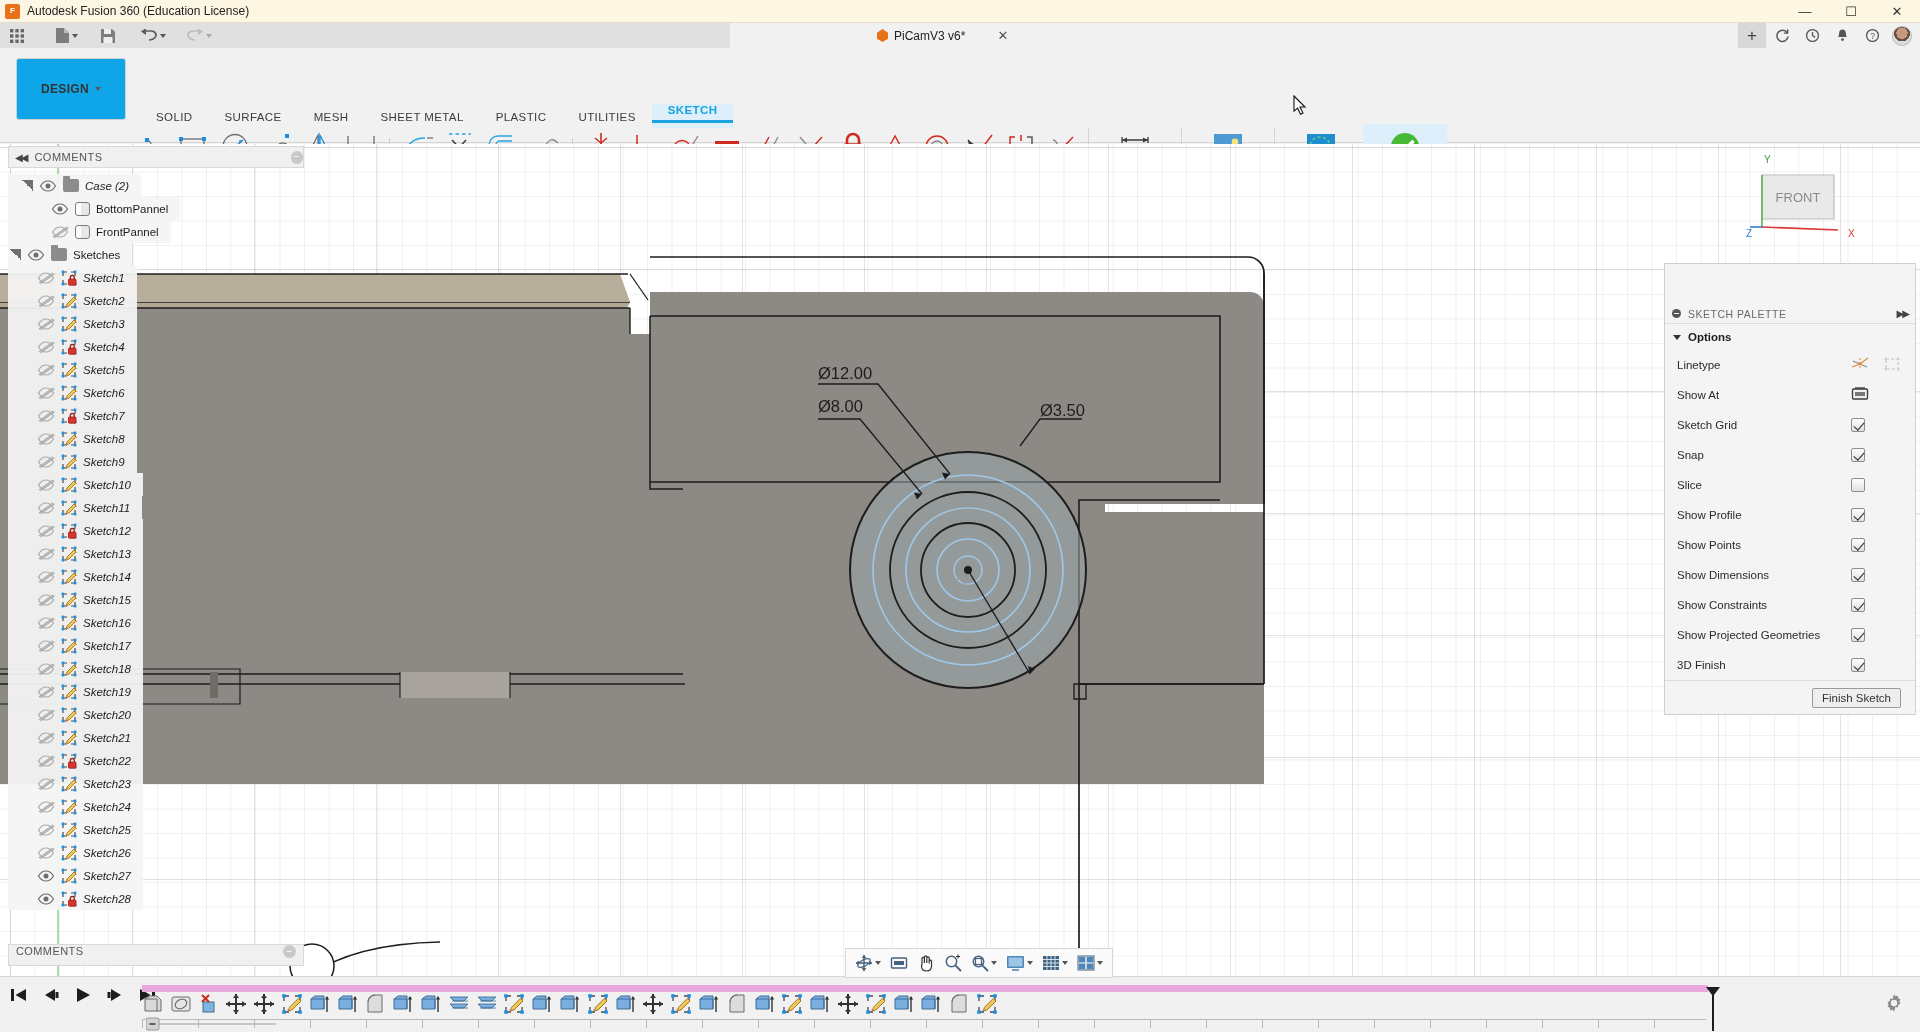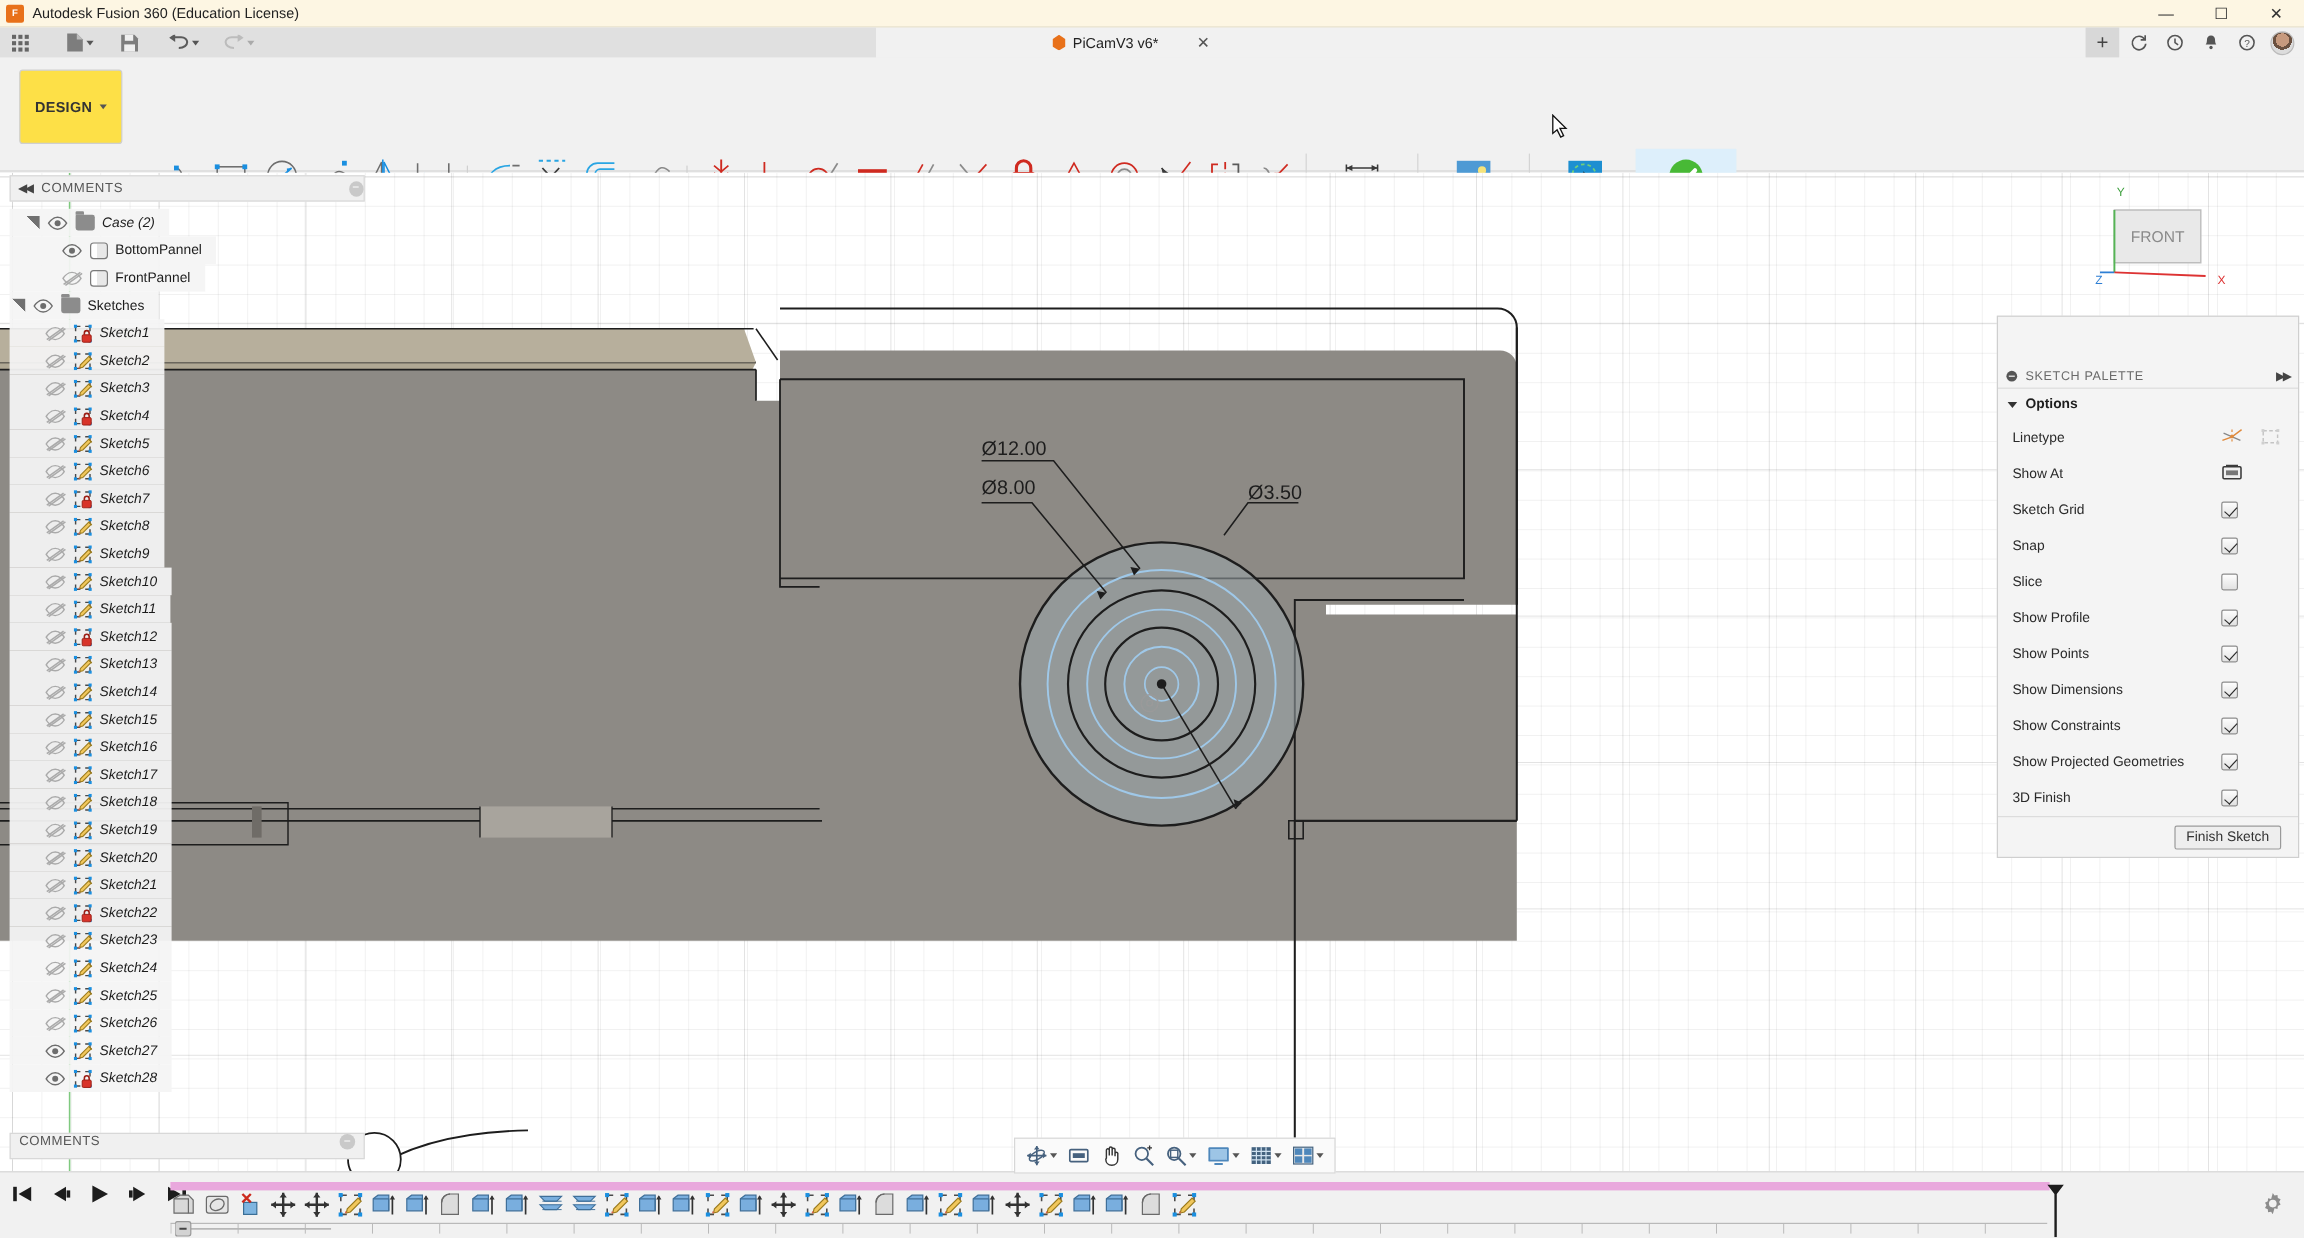--- a/index.html
+++ b/index.html
@@ -76,22 +76,22 @@
     background: radial-gradient(circle at 50% 35%, #c79a7e 0 38%, #6b5140 38% 55%, #dcdcdc 55% 100%);
     border: 1px solid #bbb;
   }
 
   
   .ribbon {
     position: absolute; top: 48px; left: 0; width: 1920px; height: 95px;
     background: #f1f1f1; border-bottom: 1px solid #d4d4d4;
   }
   .design-box {
-    position: absolute; left: 16px; top: 10px; width: 86px; height: 62px;
-    border: 1px solid #cfcfcf; background: #fde047; border-radius: 3px;
+    position: absolute; left: 16px; top: 10px; width: 110px; height: 62px;
+    border: 1px solid #cfcfcf; background: #0ea5e9; border-radius: 3px;
     display: flex; align-items: center; justify-content: center; gap: 6px;
     font-size: 12px; color: #333; font-weight: bold; letter-spacing: .3px;
   }
   .wstabs {
     position: absolute; left: 140px; top: 58px; display: flex; align-items: flex-end; height: 22px;
   }
   .wstab {
     font-size: 11.5px; color: #3b3b3b; padding: 0 16px 5px 16px; letter-spacing: .4px;
     white-space: nowrap;
   }
@@ -388,20 +388,31 @@
     </div>
   </div>
 
   <div class="ribbon">
 
     <div class="design-box">
       <span>DESIGN</span>
       <i class="caret-dn"></i>
     </div>
 
+    <div class="wstabs">
+      <div class="wstab"><span>SOLID</span></div>
+      <div class="wstab"><span>SURFACE</span></div>
+      <div class="wstab"><span>MESH</span></div>
+      <div class="wstab"><span>SHEET METAL</span></div>
+      <div class="wstab"><span>PLASTIC</span></div>
+      <div class="wstab"><span>UTILITIES</span></div>
+      <div class="wstab active wstab-hl">
+        <span>SKETCH</span><i class="u"></i>
+      </div>
+    </div>
 
     <div class="ribbon-groups">
 
       <div class="rgroup">
         <div class="rg-icons">
           <div class="ricon">
             <svg width="34" height="28" viewBox="0 0 34 28">
                 <path d="M3 21h8c7 0 9-12 2-14" stroke="#6e6e6e" stroke-width="1.3" fill="none"></path>
                 <rect x="1" y="19" width="4" height="4" fill="#1a8fe0"></rect>
                 <rect x="9" y="19" width="4" height="4" fill="#1a8fe0"></rect>

